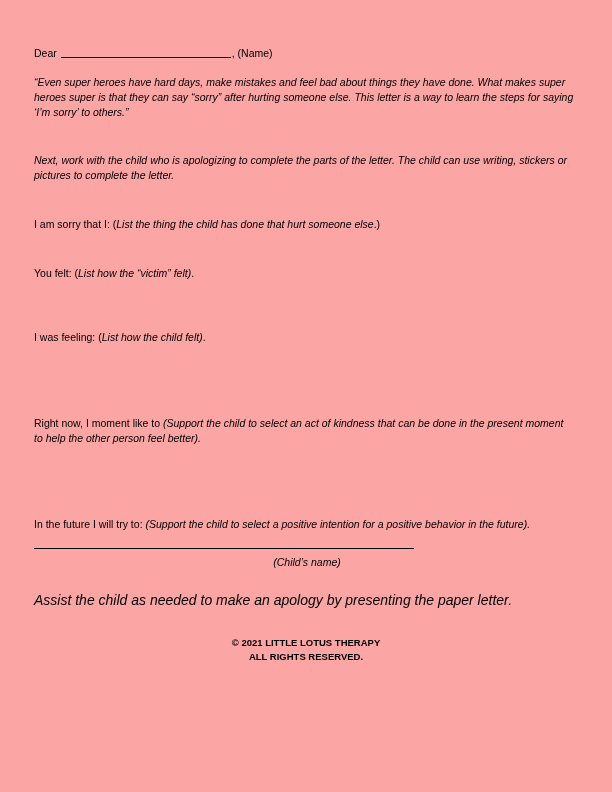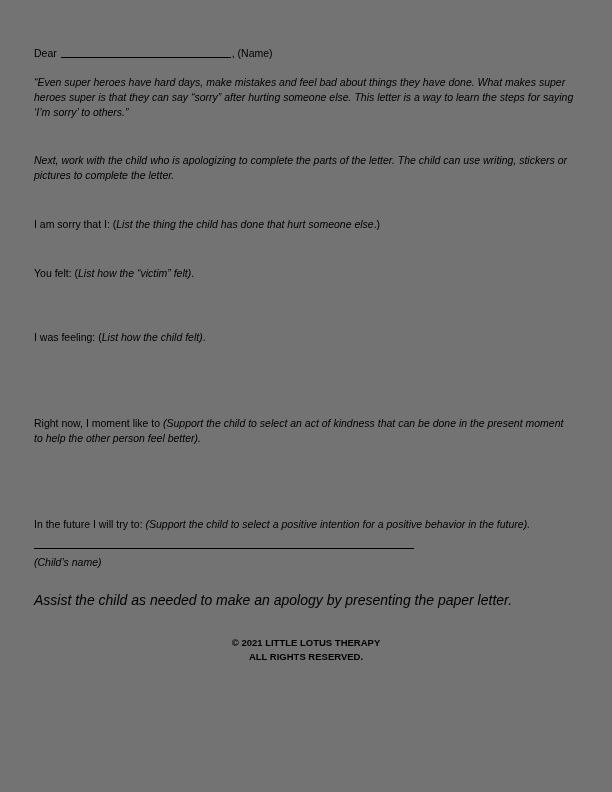--- a/index.html
+++ b/index.html
@@ -14,21 +14,21 @@
     color: #000000;
     position: relative;
     overflow: hidden;
   }
   .page {
     position: absolute;
     left: 0;
     top: 0;
     width: 612px;
     height: 792px;
-    background: #737373;
+    background: #fca5a5;
   }
   .content {
     position: absolute;
     left: 34px;
     top: 46px;
     width: 546px;
   }
   .blk-gap-sm { height: 11px; }
   .blk-gap-md { height: 16px; }
   .blk-gap-lg { height: 26px; }
@@ -68,20 +68,21 @@
     width: 380px;
     border-bottom: 1px solid #000;
     height: 1px;
     margin-top: 4px;
   }
   .childname {
     font-family: "Liberation Sans", sans-serif;
     font-size: 10.5px;
     font-style: italic;
     margin-top: 7px;
+    text-align: center;
   }
   .assist {
     font-family: "Liberation Sans", sans-serif;
     font-size: 14px;
     font-style: italic;
     margin-top: 24px;
   }
   .footer {
     position: absolute;
     left: 0;

